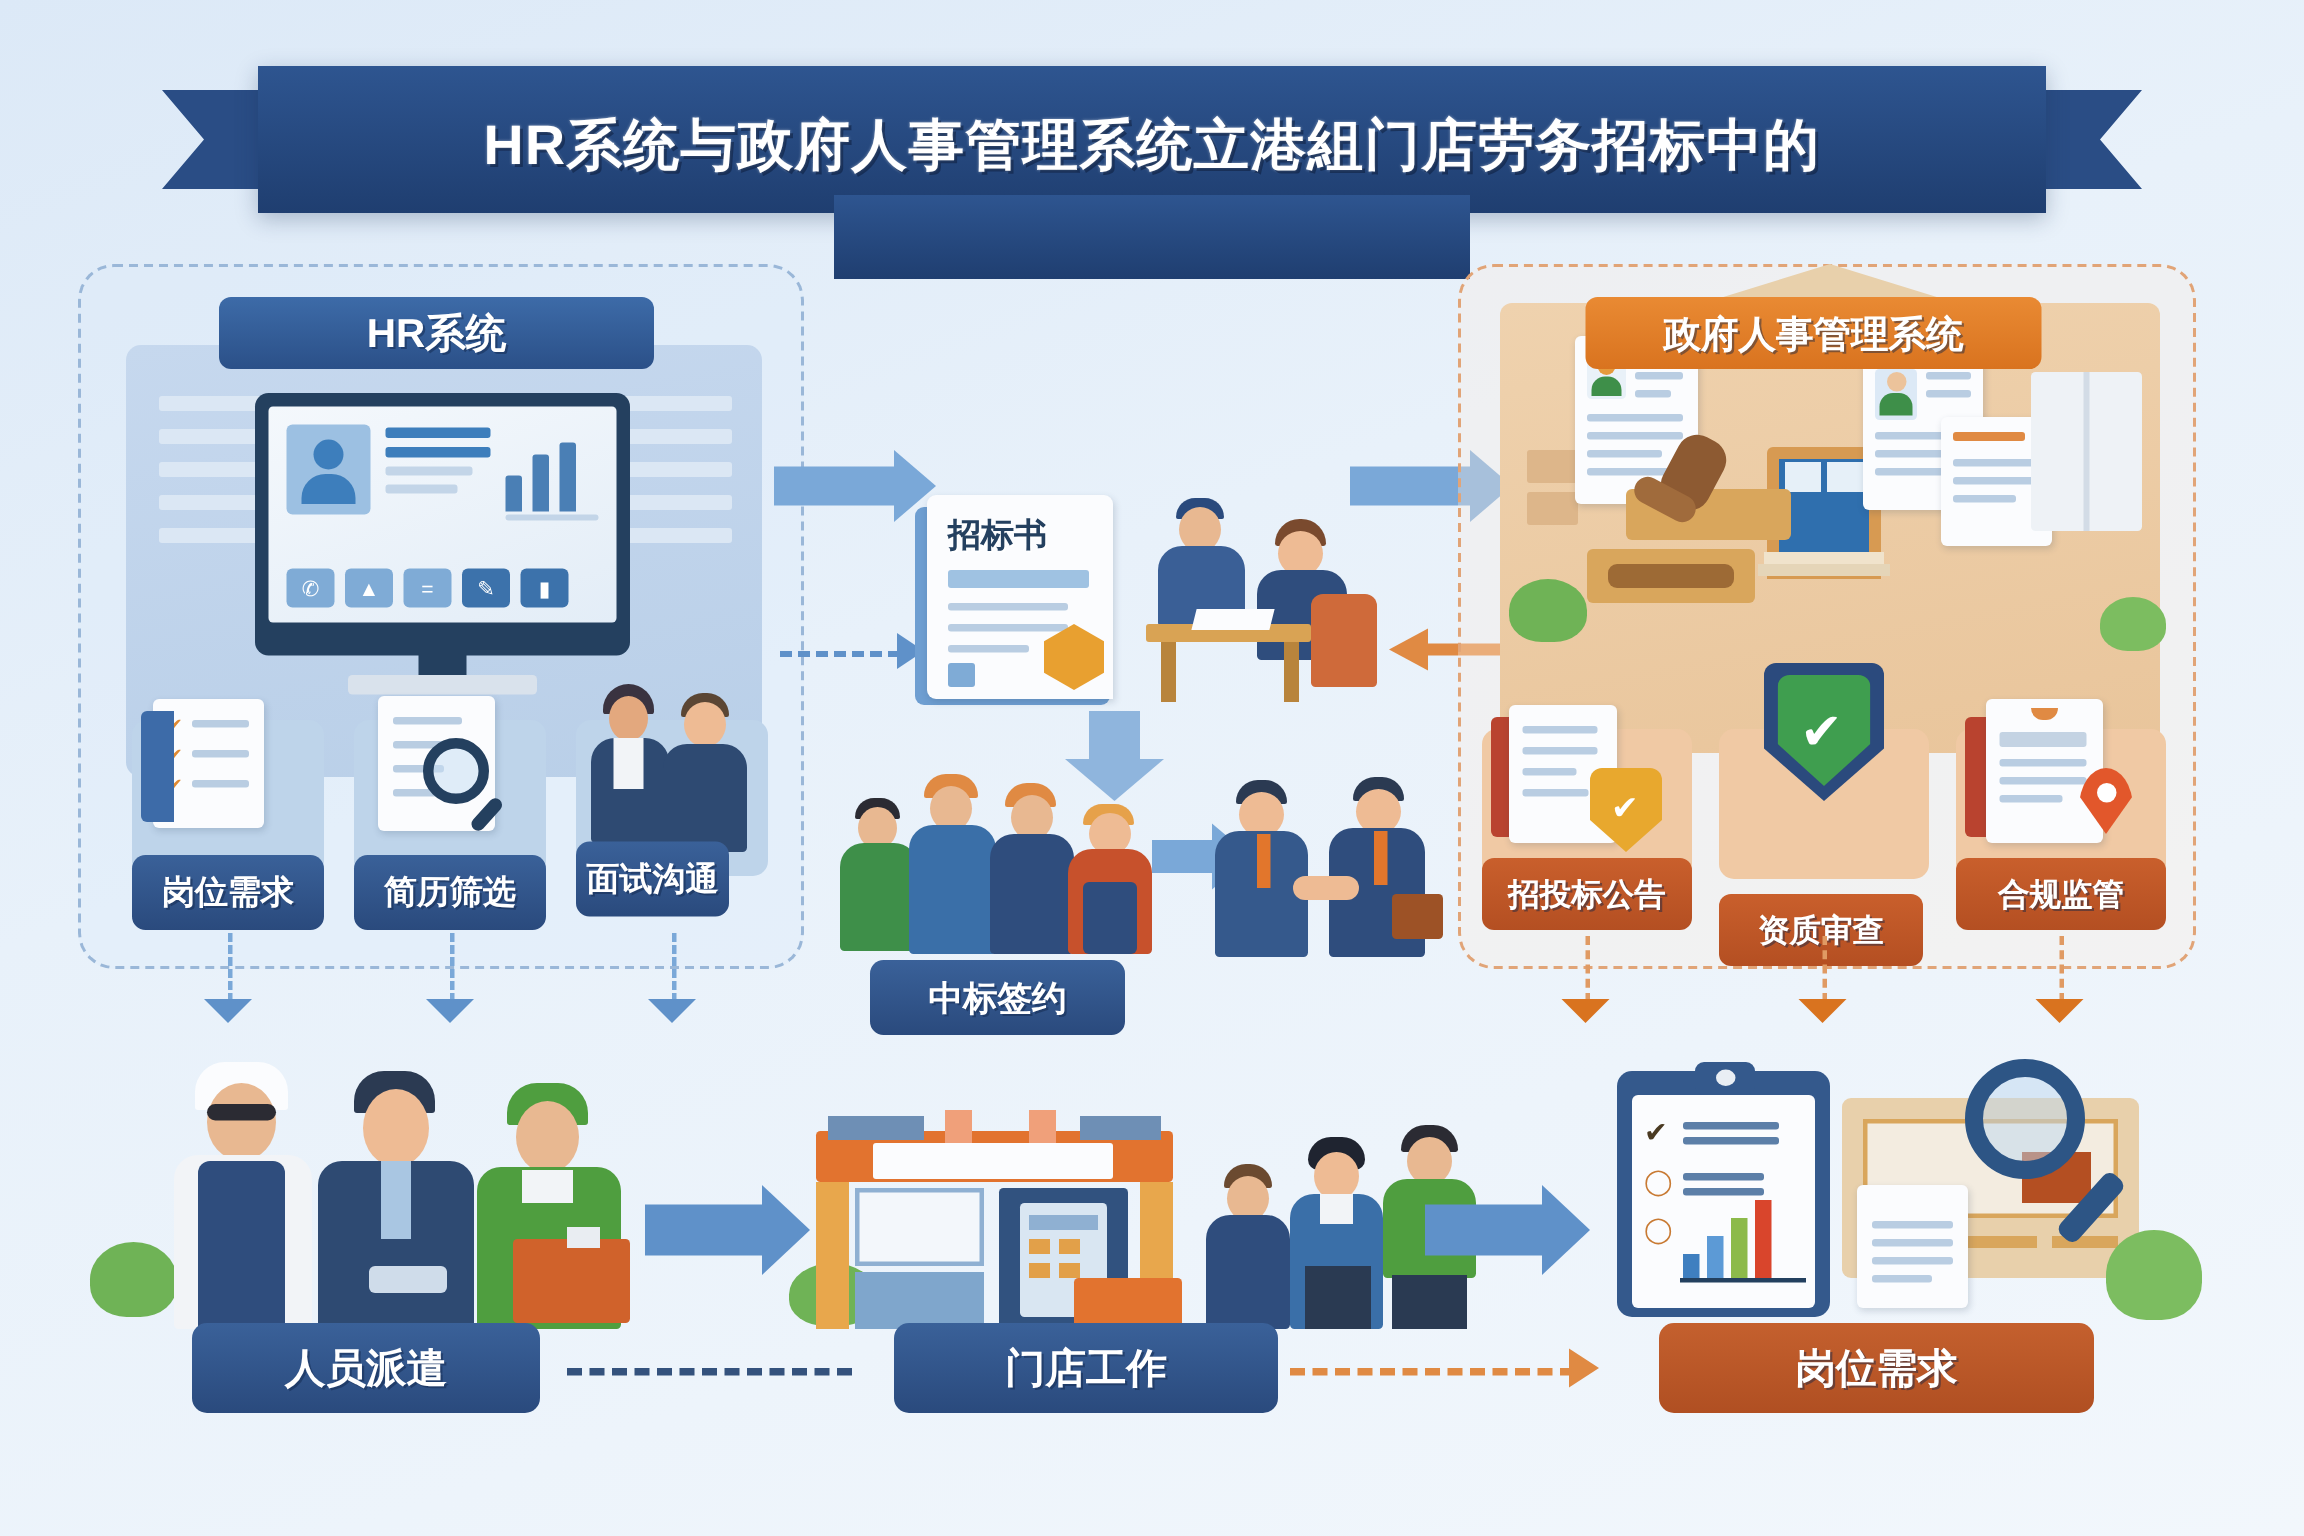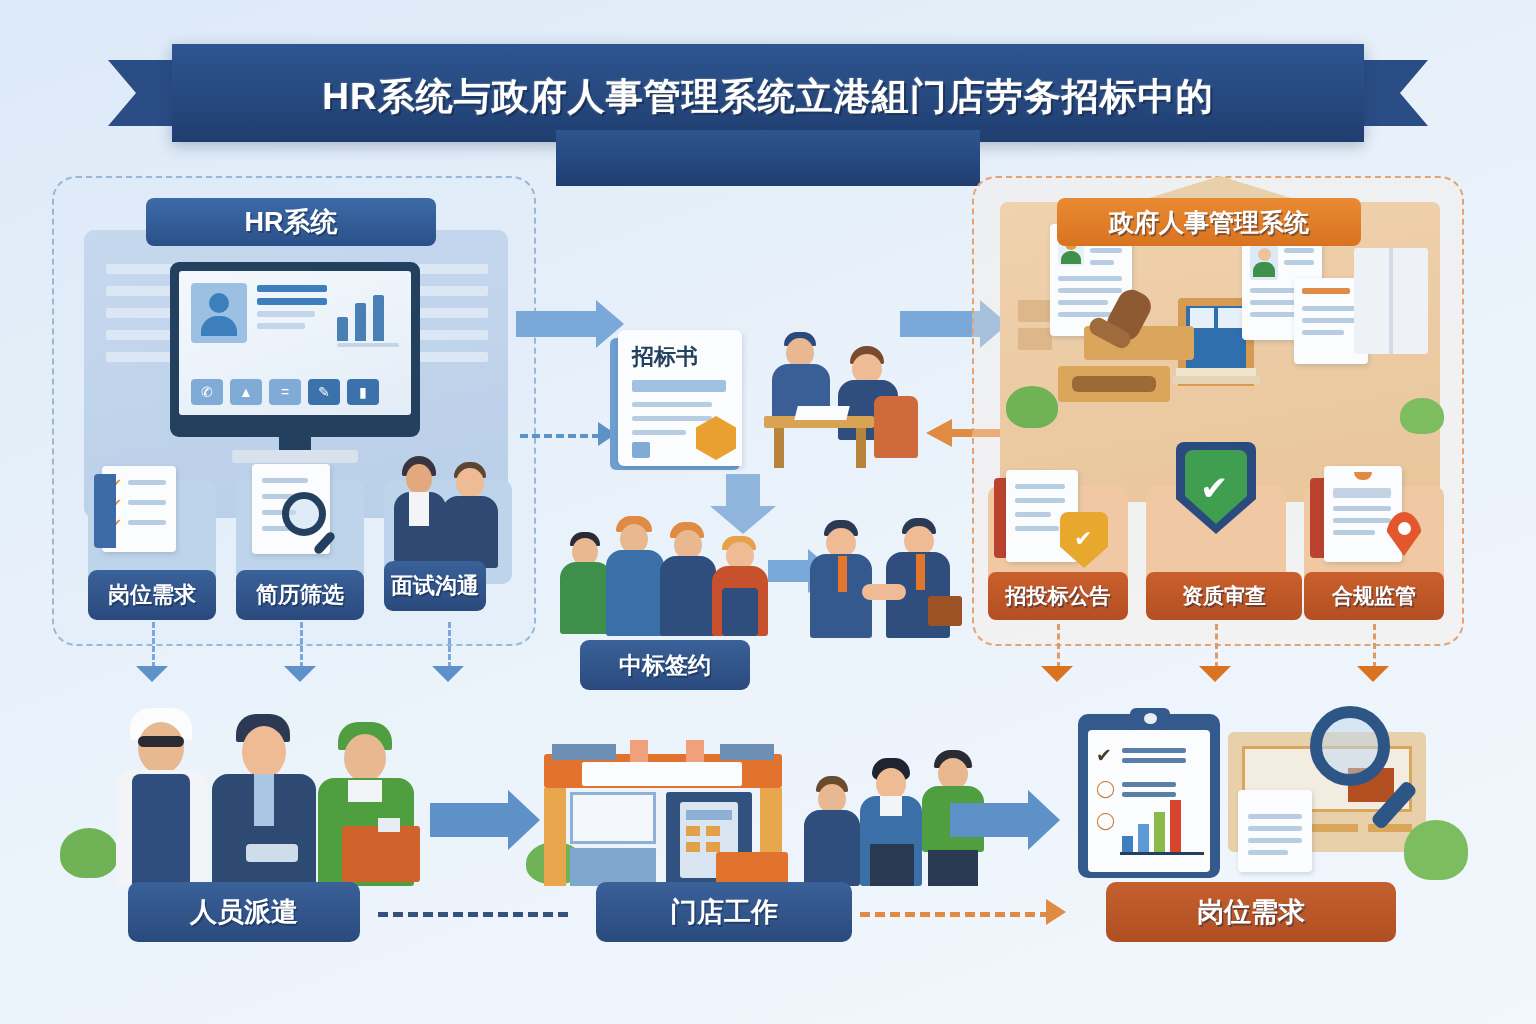--- a/index.html
+++ b/index.html
@@ -485,21 +485,21 @@
       <div class="row" style="left:9px;top:64px;width:42px;"></div>
     </div>
     <div style="position:absolute;left:82px;top:26px;width:36px;height:44px;background:#e2572b;
                 border-radius:50% 50% 50% 50%/60% 60% 40% 40%;clip-path:polygon(50% 100%,0 42%,0 0,100% 0,100% 42%);"></div>
     <div style="position:absolute;left:94px;top:36px;width:13px;height:13px;border-radius:50%;background:#fff;"></div>
   </div>
 
   <div class="chip chip-orange-d feat-chip" style="left:988px;top:572px;width:140px;">
     <span>招投标公告</span>
   </div>
-  <div class="chip chip-orange-d feat-chip" style="left:1146px;top:572px;width:156px;">
+  <div class="chip chip-orange-d feat-chip" style="left:1146px;top:596px;width:136px;">
     <span>资质审查</span>
   </div>
   <div class="chip chip-orange-d feat-chip" style="left:1304px;top:572px;width:140px;">
     <span>合规监管</span>
   </div>
 
   <div class="vline" style="left:1057px;top:624px;height:44px;border-left-width:3px;border-color:#e09a63;"></div>
   <div class="arrow-down" style="left:1041px;top:666px;border-top:16px solid #d9731f;"></div>
   <div class="vline" style="left:1215px;top:624px;height:44px;border-left-width:3px;border-color:#e09a63;"></div>
   <div class="arrow-down" style="left:1199px;top:666px;border-top:16px solid #d9731f;"></div>

